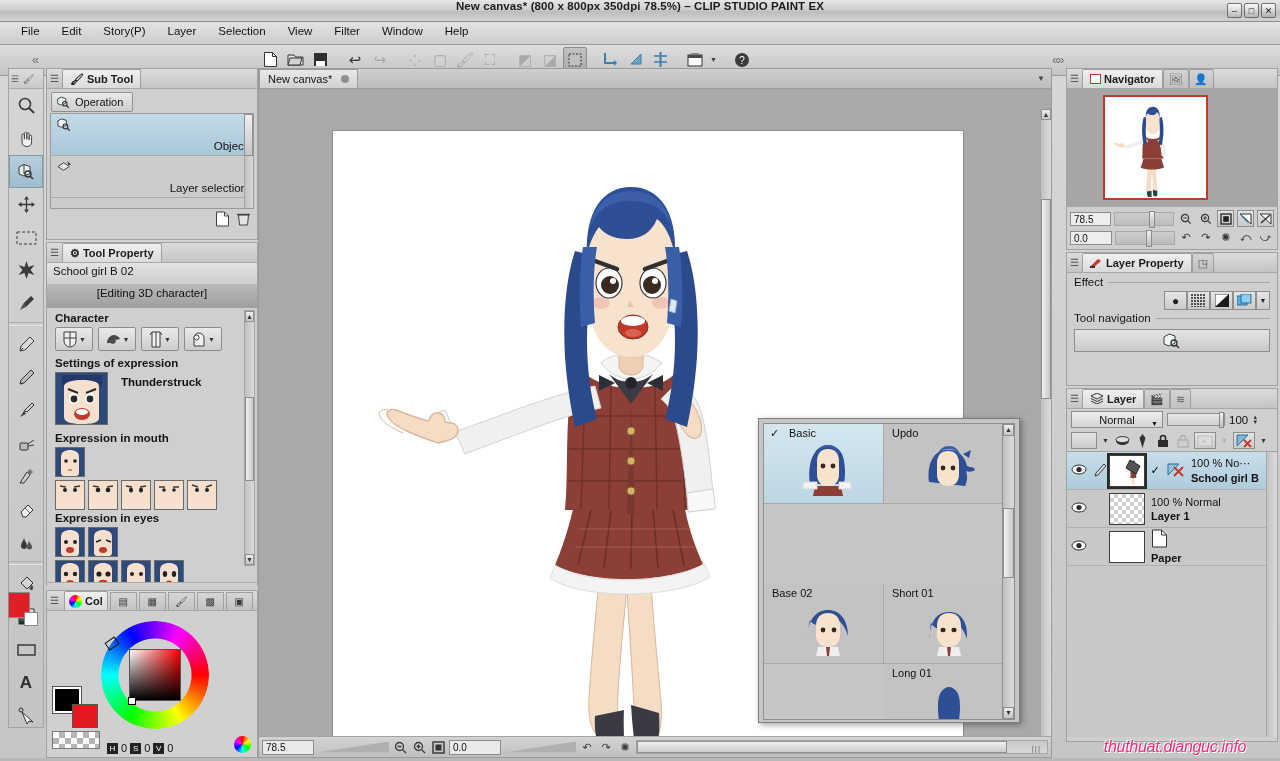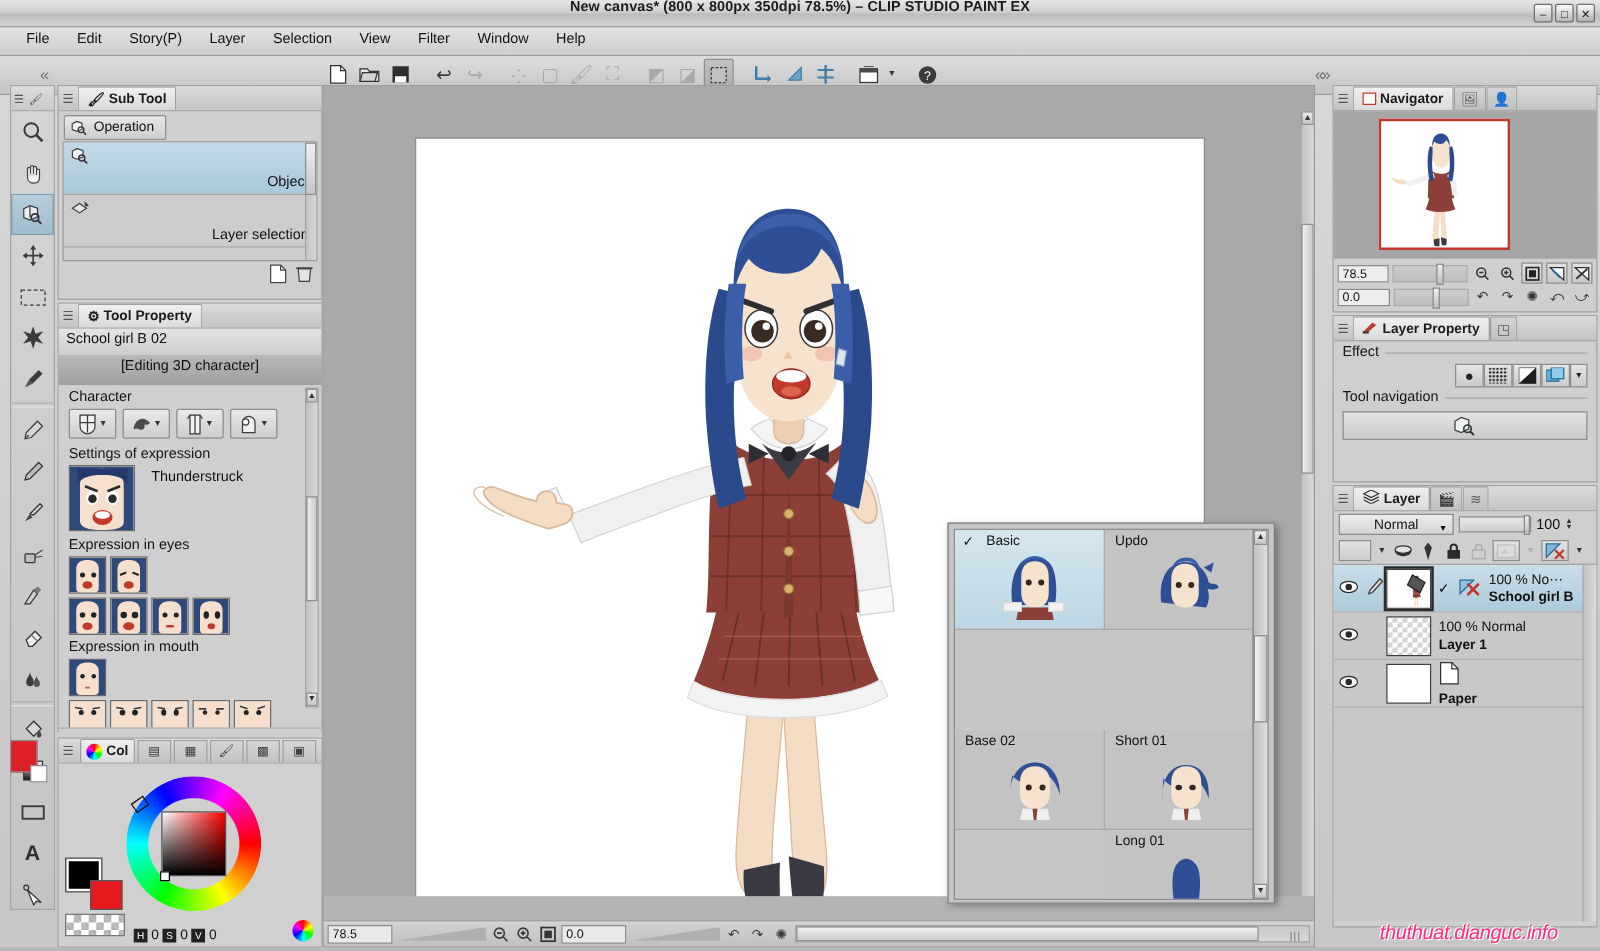--- a/index.html
+++ b/index.html
@@ -106,21 +106,21 @@
   .tp-sub { height:24px; text-align:center; font-size:11.5px; color:#111; padding-top:3px;
             background:linear-gradient(#b9b9b9,#9f9f9f); }
   .tp-body { position:relative; height:274px; background:#cfcfcf; overflow:hidden; }
   .tp-scroll { position:absolute; right:2px; top:2px; bottom:16px; width:11px;
                background:linear-gradient(90deg,#c0c0c0,#dadada); border:1px solid #a4a4a4; }
   .tp-scroll .up,.tp-scroll .dn { height:11px; background:linear-gradient(#ededed,#c5c5c5);
                border:1px solid #919191; font-size:7px; text-align:center; line-height:9px; color:#333;}
   .tp-scroll .dn { position:absolute; bottom:0; width:100%; }
   .tp-scroll .th { position:absolute; top:86px; left:0; width:100%; height:84px;
                background:linear-gradient(90deg,#efefef,#c9c9c9); border:1px solid #8f8f8f; }
-  .grp { padding:4px 8px 0 8px; }
+  .grp { padding:4px 8px 0 8px;font-weight:bold; }
   .grp-lbl { font-size:11.5px; color:#141414; margin-bottom:3px; }
   .charbtns { display:flex; gap:5px; }
   .charbtn { width:38px; height:24px; display:flex; align-items:center; justify-content:center; gap:1px;
              background:linear-gradient(#eaeaea,#cccccc); border:1px solid #8d8d8d; border-radius:2px;
              font-size:13px; color:#3a3a3a; }
   .charbtn .car { font-size:7px; color:#333; }
   .thumbrow { display:flex; gap:3px; margin-top:3px; }
   .fth { width:30px; height:30px; border:1px solid #6b6b6b; overflow:hidden; position:relative;
          background:#f3e3d2; }
   .fth.big { width:53px; height:53px; }
@@ -651,20 +651,65 @@
               <ellipse cx="18" cy="25" rx="5" ry="6" fill="#fff"></ellipse>
                 <ellipse cx="34" cy="25" rx="5" ry="6" fill="#fff"></ellipse>
               <circle cx="18" cy="26" r="3.4" fill="#2b2b2b"></circle>
                 <circle cx="34" cy="26" r="3.4" fill="#2b2b2b"></circle>
               <path d="M12 16l10 4M40 16l-10 4" stroke="#2a2a2a" stroke-width="2.2" fill="none"></path>
               <ellipse cx="26" cy="41" rx="8" ry="6" fill="#c0392b"></ellipse>
               <ellipse cx="26" cy="39" rx="6" ry="3" fill="#fff"></ellipse>
             </svg>
           </div>
           <div class="exprname">Thunderstruck</div>
+        </div>
+      </div>
+
+      <div class="grp" style="padding-top:4px">
+        <div class="grp-lbl">Expression in mouth</div>
+        <div class="thumbrow">
+          <div class="fth"><svg width="28" height="28" viewBox="0 0 28 28">
+                <rect width="28" height="28" fill="#2e4a7a"></rect>
+                <path d="M5 9c0-5 4-7 9-7s9 2 9 7v16c0 3-4 4-9 4s-9-1-9-4z" fill="#f6e0cd"></path>
+                <circle cx="10" cy="13" r="1.8" fill="#222"></circle>
+                <circle cx="19" cy="13" r="1.8" fill="#222"></circle>
+                <path d="M12 22h4" stroke="#b06a5c" stroke-width="1.4"></path>
+              </svg></div>
+        </div>
+        <div class="thumbrow">
+          <div class="fth"><svg width="28" height="28" viewBox="0 0 28 28">
+                <rect width="28" height="22" fill="#f6e0cd"></rect>
+                <circle cx="9" cy="9" r="2" fill="#222"></circle>
+                <circle cx="19" cy="9" r="2" fill="#222"></circle>
+                <path d="M4 5l6 1M18 6l6-1" stroke="#3a3a3a" stroke-width="1.4"></path>
+              </svg></div>
+          <div class="fth"><svg width="28" height="28" viewBox="0 0 28 28">
+                <rect width="28" height="22" fill="#f6e0cd"></rect>
+                <circle cx="9" cy="9" r="2.3" fill="#222"></circle>
+                <circle cx="19" cy="9" r="2.3" fill="#222"></circle>
+                <path d="M4 5l6 1M18 6l6-1" stroke="#3a3a3a" stroke-width="1.4"></path>
+              </svg></div>
+          <div class="fth"><svg width="28" height="28" viewBox="0 0 28 28">
+                <rect width="28" height="22" fill="#f6e0cd"></rect>
+                <ellipse cx="9" cy="9" rx="2" ry="2.6" fill="#222"></ellipse>
+                <ellipse cx="19" cy="9" rx="2" ry="2.6" fill="#222"></ellipse>
+                <path d="M4 5l6 1M18 6l6-1" stroke="#3a3a3a" stroke-width="1.4"></path>
+              </svg></div>
+          <div class="fth"><svg width="28" height="28" viewBox="0 0 28 28">
+                <rect width="28" height="22" fill="#f6e0cd"></rect>
+                <circle cx="9" cy="9" r="1.8" fill="#222"></circle>
+                <circle cx="19" cy="9" r="1.8" fill="#222"></circle>
+                <path d="M4 6l6 0M18 6l6 0" stroke="#3a3a3a" stroke-width="1.4"></path>
+              </svg></div>
+          <div class="fth"><svg width="28" height="28" viewBox="0 0 28 28">
+                <rect width="28" height="22" fill="#f6e0cd"></rect>
+                <circle cx="9" cy="9" r="2" fill="#222"></circle>
+                <circle cx="19" cy="9" r="2" fill="#222"></circle>
+                <path d="M4 4l6 2M18 6l6-2" stroke="#3a3a3a" stroke-width="1.4"></path>
+              </svg></div>
         </div>
       </div>
 
       <div class="grp" style="padding-top:2px">
         <div class="grp-lbl">Expression in eyes</div>
         <div class="thumbrow">
           <div class="fth"><svg width="28" height="28" viewBox="0 0 28 28">
                 <rect width="28" height="28" fill="#2e4a7a"></rect>
                 <path d="M5 9c0-5 4-7 9-7s9 2 9 7v16c0 3-4 4-9 4s-9-1-9-4z" fill="#f6e0cd"></path>
                 <circle cx="10" cy="14" r="2" fill="#222"></circle>
@@ -702,65 +747,20 @@
               </svg></div>
           <div class="fth"><svg width="28" height="28" viewBox="0 0 28 28">
                 <rect width="28" height="28" fill="#2e4a7a"></rect>
                 <path d="M5 9c0-5 4-7 9-7s9 2 9 7v16c0 3-4 4-9 4s-9-1-9-4z" fill="#f6e0cd"></path>
                 <ellipse cx="10" cy="13" rx="2.2" ry="3" fill="#222"></ellipse>
                 <ellipse cx="19" cy="13" rx="2.2" ry="3" fill="#222"></ellipse>
                 <ellipse cx="14" cy="22" rx="3" ry="2.4" fill="#c0392b"></ellipse>
               </svg></div>
         </div>
       </div>
-
-      <div class="grp" style="padding-top:4px">
-        <div class="grp-lbl">Expression in mouth</div>
-        <div class="thumbrow">
-          <div class="fth"><svg width="28" height="28" viewBox="0 0 28 28">
-                <rect width="28" height="28" fill="#2e4a7a"></rect>
-                <path d="M5 9c0-5 4-7 9-7s9 2 9 7v16c0 3-4 4-9 4s-9-1-9-4z" fill="#f6e0cd"></path>
-                <circle cx="10" cy="13" r="1.8" fill="#222"></circle>
-                <circle cx="19" cy="13" r="1.8" fill="#222"></circle>
-                <path d="M12 22h4" stroke="#b06a5c" stroke-width="1.4"></path>
-              </svg></div>
-        </div>
-        <div class="thumbrow">
-          <div class="fth"><svg width="28" height="28" viewBox="0 0 28 28">
-                <rect width="28" height="22" fill="#f6e0cd"></rect>
-                <circle cx="9" cy="9" r="2" fill="#222"></circle>
-                <circle cx="19" cy="9" r="2" fill="#222"></circle>
-                <path d="M4 5l6 1M18 6l6-1" stroke="#3a3a3a" stroke-width="1.4"></path>
-              </svg></div>
-          <div class="fth"><svg width="28" height="28" viewBox="0 0 28 28">
-                <rect width="28" height="22" fill="#f6e0cd"></rect>
-                <circle cx="9" cy="9" r="2.3" fill="#222"></circle>
-                <circle cx="19" cy="9" r="2.3" fill="#222"></circle>
-                <path d="M4 5l6 1M18 6l6-1" stroke="#3a3a3a" stroke-width="1.4"></path>
-              </svg></div>
-          <div class="fth"><svg width="28" height="28" viewBox="0 0 28 28">
-                <rect width="28" height="22" fill="#f6e0cd"></rect>
-                <ellipse cx="9" cy="9" rx="2" ry="2.6" fill="#222"></ellipse>
-                <ellipse cx="19" cy="9" rx="2" ry="2.6" fill="#222"></ellipse>
-                <path d="M4 5l6 1M18 6l6-1" stroke="#3a3a3a" stroke-width="1.4"></path>
-              </svg></div>
-          <div class="fth"><svg width="28" height="28" viewBox="0 0 28 28">
-                <rect width="28" height="22" fill="#f6e0cd"></rect>
-                <circle cx="9" cy="9" r="1.8" fill="#222"></circle>
-                <circle cx="19" cy="9" r="1.8" fill="#222"></circle>
-                <path d="M4 6l6 0M18 6l6 0" stroke="#3a3a3a" stroke-width="1.4"></path>
-              </svg></div>
-          <div class="fth"><svg width="28" height="28" viewBox="0 0 28 28">
-                <rect width="28" height="22" fill="#f6e0cd"></rect>
-                <circle cx="9" cy="9" r="2" fill="#222"></circle>
-                <circle cx="19" cy="9" r="2" fill="#222"></circle>
-                <path d="M4 4l6 2M18 6l6-2" stroke="#3a3a3a" stroke-width="1.4"></path>
-              </svg></div>
-        </div>
-      </div>
     </div>
     <div class="tp-foot">
       <span class="ic" style="right:26px">⚙</span>
       <span class="ic" style="right:6px">↻</span>
     </div>
   </div>
 
   <div class="lpanel" id="colorpanel">
     <div class="cp-tabs">
       <span class="phandle">☰</span>
@@ -788,20 +788,27 @@
         <span class="k">S</span>
         <span>0</span>
         <span class="k">V</span>
         <span>0</span>
       </div>
       <div class="cp-wheelicon"></div>
     </div>
   </div>
 
   <div class="canvasarea">
+    <div class="ctabbar">
+      <span class="ctab">
+        <span>New canvas*</span>
+        <span class="dot"></span>
+      </span>
+      <span class="ctab-caret">▼</span>
+    </div>
 
     <div class="canvasviewport">
       <div class="paper">
 
         <svg class="charfig" viewBox="0 0 630 620">
 
           <path d="M268 418c-4 60-10 110-12 150-1 16 2 28 6 34h22c2-10 0-24 1-40 2-40 8-90 12-144z" fill="#f5dcc4" stroke="#d9b79a" stroke-width="1"></path>
           <path d="M316 418c3 62 9 118 12 152 1 14 0 26-2 32h-22c-2-12-3-26-4-44-2-42-6-88-8-140z" fill="#f5dcc4" stroke="#d9b79a" stroke-width="1"></path>
 
           <path d="M262 585c-1 16 2 28 6 34h22c2-10 0-24 1-40z" fill="#3a3a42"></path>

